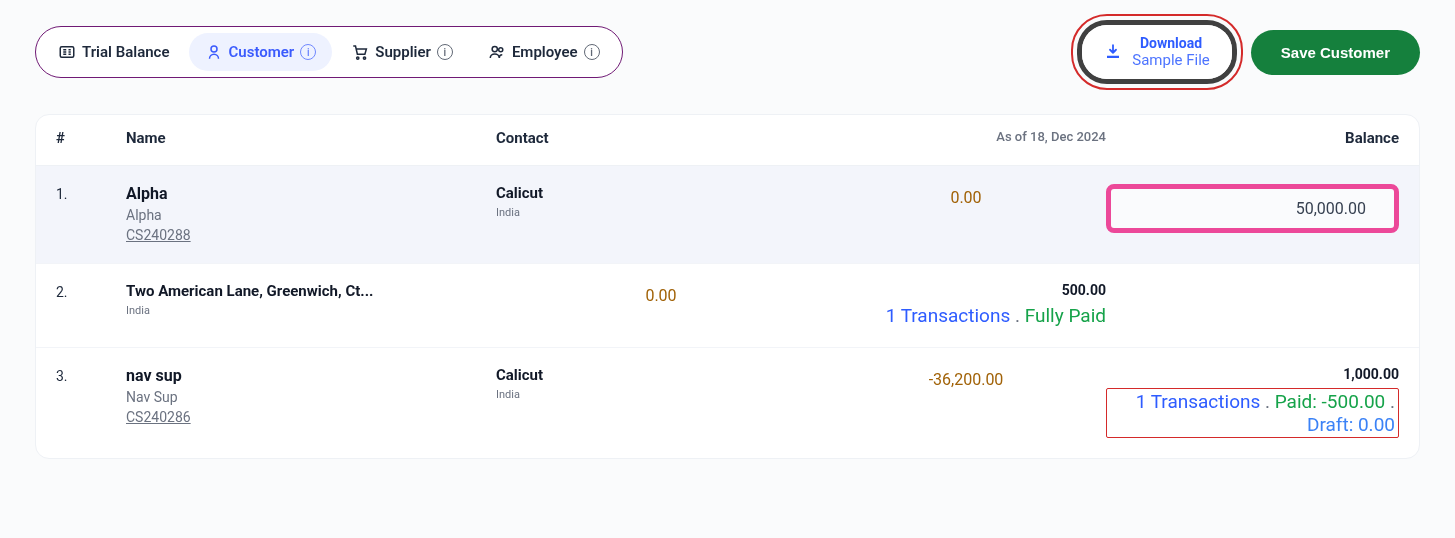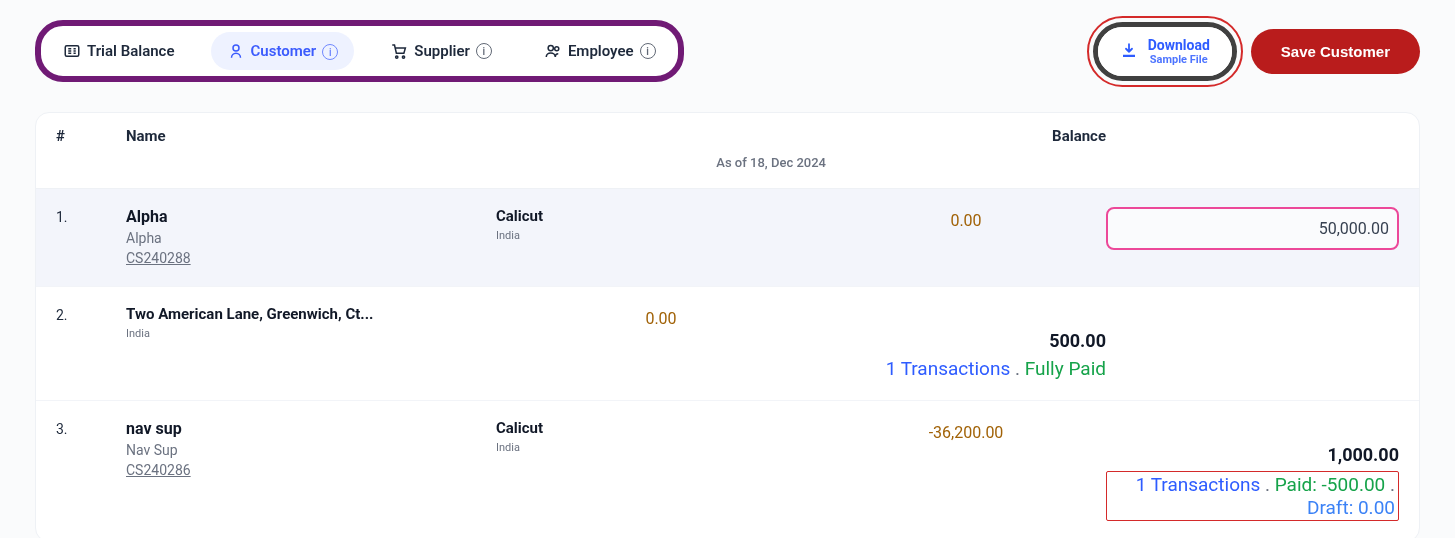--- a/index.html
+++ b/index.html
@@ -13,40 +13,39 @@
     .topbar {
       display: flex;
       align-items: center;
       justify-content: space-between;
       margin-bottom: 30px;
     }
     .tab-group {
       display: flex;
       align-items: center;
       background: white;
-      border: 6px solid #701a75;
+      border: 1px solid #701a75;
       border-radius: 28px;
       padding: 6px;
-      gap: 20px;
+      gap: 3px;
     }
     .tab {
       display: flex;
       align-items: center;
       gap: 6px;
       padding: 10px 16px;
       border-radius: 22px;
       cursor: pointer;
       font-size: 15px;
       font-weight: 600;
       color: #1e293b;
     }
     .tab.active {
       background: #eef2ff;
       color: #3b5bfd;
-      align-items: flex-end;
     }
     .tab .info-icon {
       display: inline-flex;
       width: 16px;
       height: 16px;
       border: 1.5px solid currentColor;
       border-radius: 50%;
       align-items: center;
       justify-content: center;
       font-size: 10px;
@@ -72,28 +71,28 @@
       gap: 10px;
       padding: 10px 22px;
       cursor: pointer;
       background: white;
     }
     .io-btn + .io-btn {
       border-left: 1px solid #e5e7eb;
     }
     .io-btn .texts { display: flex; flex-direction: column; align-items:center; }
     .io-btn .title { font-weight: 700; font-size: 14px; }
-    .io-btn .sub { font-size: 11px; color: #6b7280; font-weight: bold; }
+    .io-btn .sub { font-size: 15px; color: #6b7280; }
     .io-btn.download .title { color: #2e5cff; }
     .io-btn.download .sub { color: #2e5cff; opacity: 0.85; }
     .io-btn.download svg { color: #2e5cff; }
     .io-btn.import .title { color: #4b5563; }
     .io-btn.import svg { color: #6b7280; }
     .primary-btn {
-      background: #b91c1c;
+      background: #15803d;
       color: white;
       border: none;
       border-radius: 26px;
       padding: 14px 30px;
       font-size: 15px;
       font-weight: 700;
       cursor: pointer;
     }
     .panel {
       background: white;
@@ -103,51 +102,51 @@
     }
     .table-head {
       display: grid;
       grid-template-columns: 70px 370px 330px 280px 1fr;
       padding: 14px 20px 18px 20px;
       border-bottom: 1px solid #eef1f5;
       align-items: flex-start;
     }
     .th { font-weight: 700; color: #1e293b; font-size: 15px; }
     .th-avail { text-align: right; }
-    .th-avail .sub { font-weight: 500; color: #6b7280; font-size: 13px; margin-top: 28px; }
+    .th-avail .sub { font-weight: 500; color: #6b7280; font-size: 13px; }
     .th-balance { text-align: right; font-weight: 700; font-size: 15px;}
     .row {
       display: grid;
       grid-template-columns: 70px 370px 330px 280px 1fr;
       padding: 18px 20px 20px 20px;
       border-bottom: 1px solid #f2f4f8;
       align-items: flex-start;
     }
     .row.selected { background: #f3f5fb; }
     .idx { font-size: 14px; color: #1e293b; padding-top: 2px; }
     .name-cell .primary { font-weight: 700; font-size: 16px; color: #111827; }
     .name-cell .secondary { color: #6b7280; font-size: 14px; margin-top: 4px; }
     .name-cell .code { color: #6b7280; font-size: 14px; margin-top: 4px; text-decoration: underline; }
     .contact-cell .location { font-weight: 700; font-size: 15px; color: #111827; }
     .contact-cell .country { color: #6b7280; font-size: 11px; margin-top: 4px; }
     .avail-cell { text-align: center; font-weight: 400; font-size: 16px; color: #a16207; padding-top: 4px; }
     .balance-cell { text-align: right; }
     .balance-input {
       width: 100%;
       max-width: 330px;
-      padding: 10px 8px;
-      border: 2px solid #ec4899;
+      padding: 10px 28px;
+      border: 5px solid #ec4899;
       border-radius: 8px;
       background: #fafbfd;
       text-align: right;
       font-size: 16px;
       color: #374151;
       font-family: inherit;
     }
-    .balance-amount { font-weight: 700; font-size: 18px; color: #111827; margin-top: 25px; }
+    .balance-amount { font-weight: 700; font-size: 14px; color: #111827; }
     .balance-meta { margin-top: 6px; font-size: 19px; }
     .link { color: #2e5cff; cursor: pointer; }
     .dot { color: #6b7280; }
     .paid { color: #16a34a; }
     .draft { color: #3b82f6; }
     .highlight-box {
       outline: 1.5px solid #d42a2a;
       outline-offset: -1px;
       display: inline-block;
       padding: 2px 4px;
@@ -209,20 +208,21 @@
       </div>
     </div>
     <button class="primary-btn">Save Customer</button>
   </div>
 </div>
 
 <div class="panel">
   <div class="table-head">
     <div class="th">#</div>
     <div class="th">Name</div>
+    <div class="th">Contact</div>
     <div class="th th-avail">
       <div class="sub">As of 18, Dec 2024</div>
     </div>
     <div class="th th-balance">Balance</div>
   </div>
 
   <div class="row selected">
     <div class="idx">1.</div>
     <div class="name-cell">
       <div class="primary">Alpha</div>

